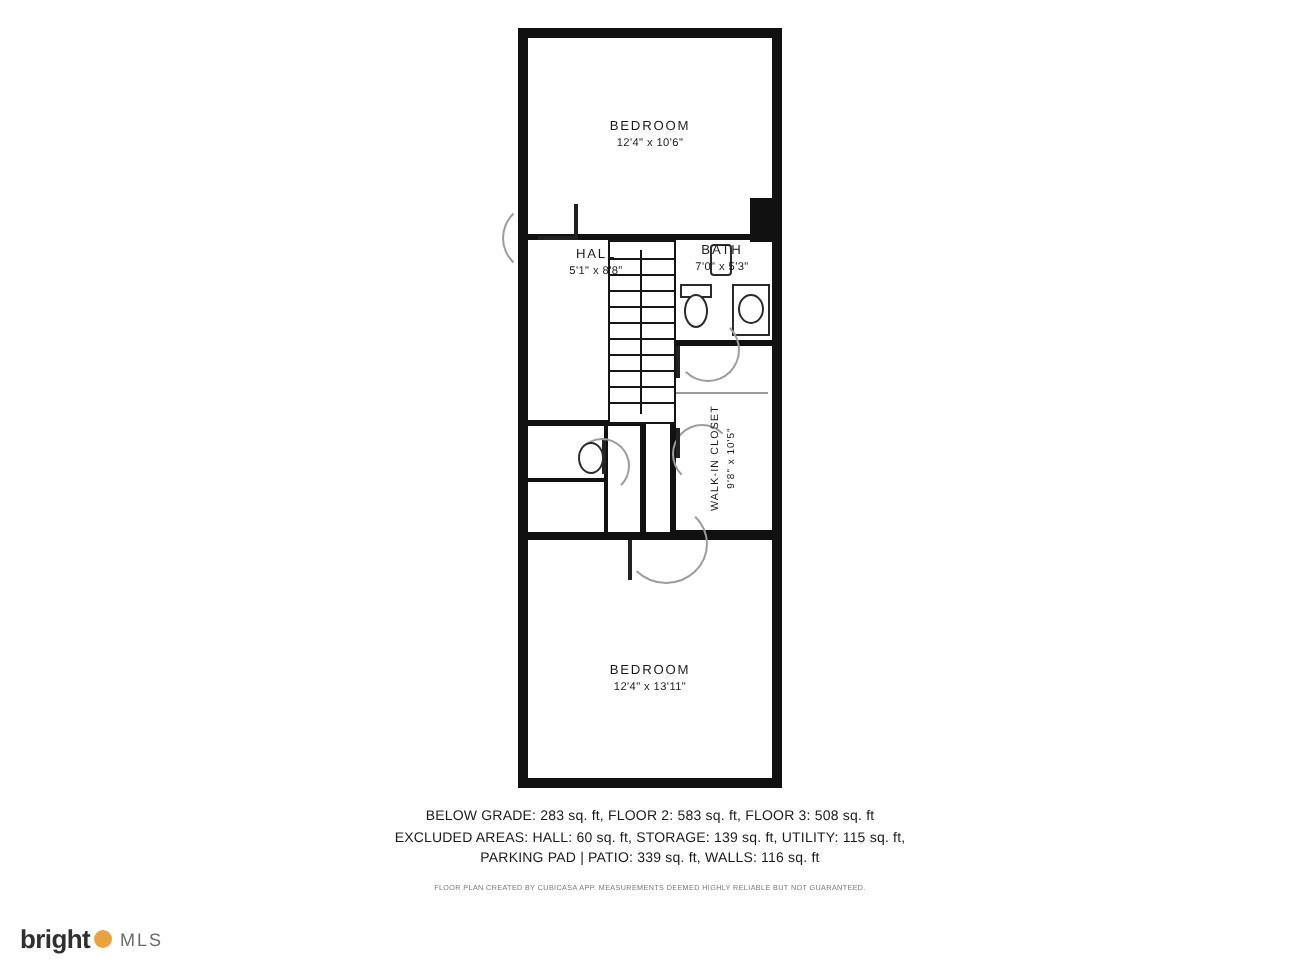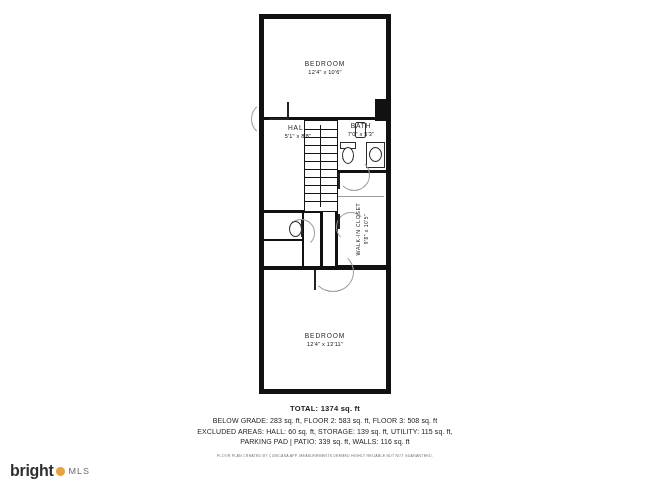--- a/index.html
+++ b/index.html
@@ -48,21 +48,21 @@
   
   .footer{
     position:absolute;left:0;top:404px;width:650px;text-align:center;
   }
   .footer .t{font-size:7.6px;font-weight:bold;letter-spacing:.2px;margin-bottom:3px;}
   .footer .l{font-size:7px;letter-spacing:.1px;line-height:1.5;}
   .footer .tiny{font-size:3.6px;color:#777;letter-spacing:.2px;margin-top:6px;}
 
   
   .brand{position:absolute;left:10px;top:462px;display:flex;align-items:center;gap:3px;}
-  .brand .b1{font-size:16px;font-weight:bold;color:#2f2f2f;letter-spacing:-.3px;}
+  .brand .b1{font-size:13px;font-weight:bold;color:#2f2f2f;letter-spacing:-.3px;}
   .brand .dot{
     width:9px;height:9px;border-radius:50%;
     background:#e8a33d;display:inline-block;margin:0 0 0 -1px;
   }
   .brand .b2{font-size:9px;color:#6b6b6b;letter-spacing:1px;margin-left:1px;}
 </style>
 </head>
 <body>
 
 <div class="plan-wrap">
@@ -178,21 +178,20 @@
 
     <div class="room-label" style="left:16px;top:318px;width:100px;">
       <span class="nm">BEDROOM</span>
       <span class="dm">12'4" x 13'11"</span>
     </div>
 
   </div>
 </div>
 
 <div class="footer">
-  <div class="t">TOTAL: 1374 sq. ft</div>
   <div class="l">BELOW GRADE: 283 sq. ft, FLOOR 2: 583 sq. ft, FLOOR 3: 508 sq. ft</div>
   <div class="l">EXCLUDED AREAS: HALL: 60 sq. ft, STORAGE: 139 sq. ft, UTILITY: 115 sq. ft,</div>
   <div class="l">PARKING PAD | PATIO: 339 sq. ft, WALLS: 116 sq. ft</div>
   <div class="tiny">FLOOR PLAN CREATED BY CUBICASA APP. MEASUREMENTS DEEMED HIGHLY RELIABLE BUT NOT GUARANTEED.</div>
 </div>
 
 <div class="brand">
   <span class="b1">bright</span>
   <span class="dot"></span>
   <span class="b2">MLS</span>

